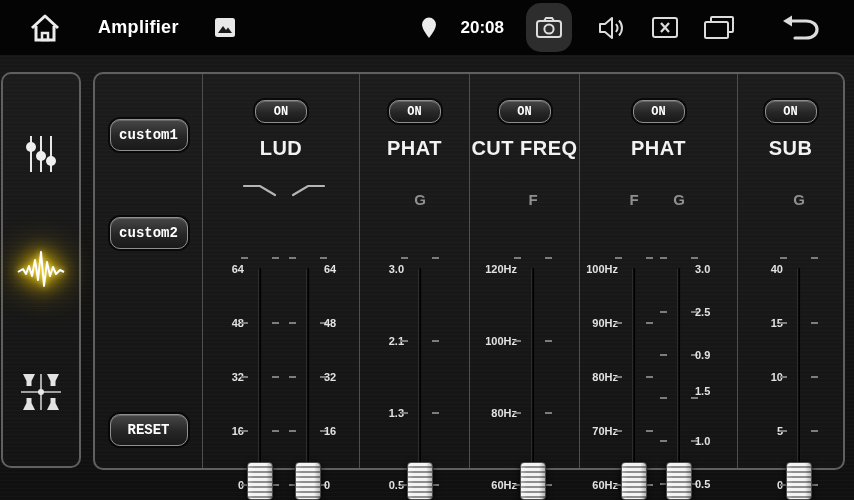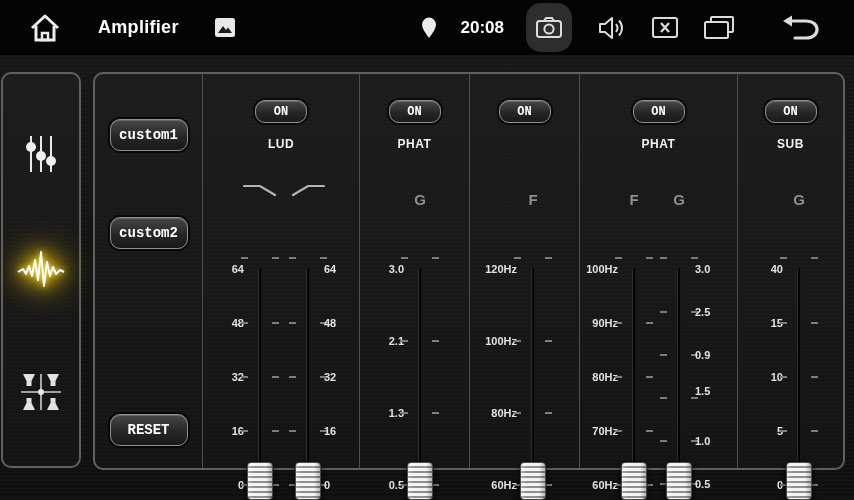--- a/index.html
+++ b/index.html
@@ -48,21 +48,21 @@
     position:absolute; left:50%; transform:translateX(-50%);
     background:linear-gradient(180deg,#474747,#262626 55%,#191919);
     border:1px solid #8f8f8f; border-radius:10px;
     box-shadow: inset 0 1px 0 rgba(255,255,255,.18), 0 0 0 2px rgba(0,0,0,.65);
     color:#fff; font-weight:bold; display:flex; align-items:center; justify-content:center;
     cursor:pointer; font-family:Liberation Mono, monospace;
   }
   .preset-btn { width:78px; height:32px; font-size:14px; }
   .on-btn { width:52px; height:23px; font-size:12px; top:26px; }
   .ch-title { position:absolute; top:63px; width:100%; text-align:center;
-    font-size:12px; font-weight:bold; color:#f2f2f2; letter-spacing:.5px; }
+    font-size:20px; font-weight:bold; color:#f2f2f2; letter-spacing:.5px; }
   .param { position:absolute; top:117px; transform:translateX(-50%);
     font-size:15px; font-weight:bold; color:#909090; }
   .curve { position:absolute; top:108px; transform:translateX(-50%); }
   
   .sliders { position:absolute; left:0; right:0; top:143px; height:255px;margin-top:40px; }
   .scale { position:absolute; top:0; height:100%; }
   .scale span { position:absolute; left:0; width:100%; font-size:11px; font-weight:bold;
     color:#e2e2e2; line-height:12px; }
   .scale.sr { text-align:left; } .scale.sl { text-align:right; }
   .s5 span:nth-child(1){top:6px} .s5 span:nth-child(2){top:60px} .s5 span:nth-child(3){top:114px}
@@ -280,20 +280,21 @@
           <div class="tick"></div>
           <div class="tick"></div>
           <div class="tick"></div>
         <div class="knob"></div>
       </div>
     </div>
   </div>
 
   <div class="col col-cut">
     <div class="btn on-btn">ON</div>
+    <div class="ch-title">CUT FREQ</div>
     <div class="param" style="left:63px">F</div>
     <div class="sliders">
       <div class="scale sl s4" style="left:0;width:47px">
         <span>120Hz</span>
           <span>100Hz</span>
         <span>80Hz</span>
           <span>60Hz</span>
       </div>
       <div class="fader k4" style="left:43px">
         <div class="track"></div>

